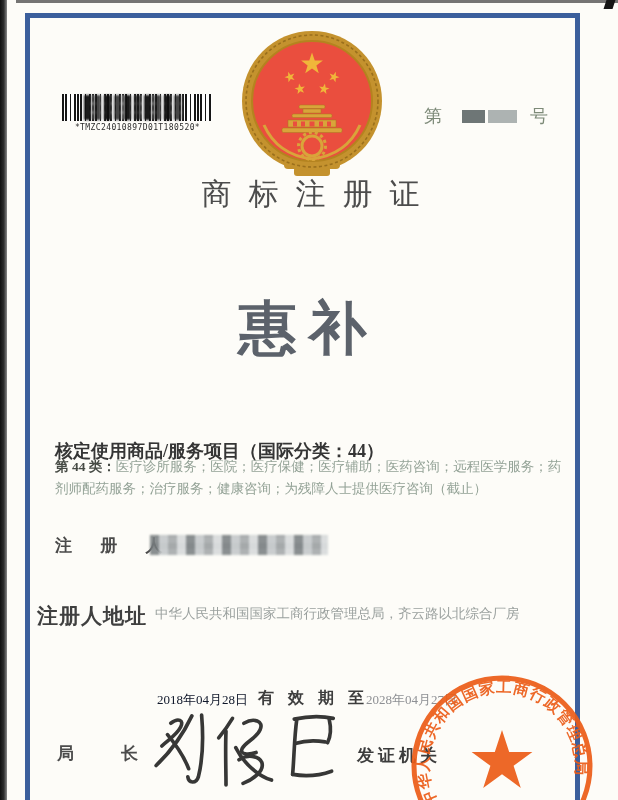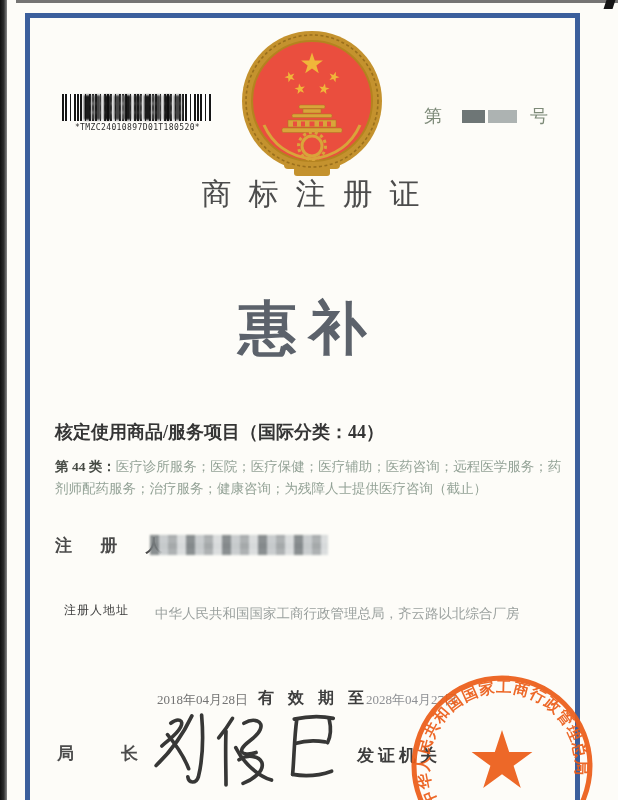--- a/index.html
+++ b/index.html
@@ -35,37 +35,37 @@
   .num-redact.b1 { left:462px; width:23px; background:#6e7676; }
   .num-redact.b2 { left:488px; width:29px; background:#adb3b2; }
   
   .title { position:absolute; left:25px; top:174px; width:555px; text-align:center;
     font-size:30px; color:#4c4c4c; letter-spacing:17px; padding-left:33px; z-index:2; }
   
   .trademark { position:absolute; left:25px; top:290px; width:555px; text-align:center;
     font-family:"Liberation Sans", sans-serif; font-weight:bold; font-size:58px;
     color:#5c626b; letter-spacing:12px; padding-left:12px; filter:blur(.4px); z-index:2; }
   
-  .sec-heading { position:absolute; left:55px; top:420px; font-size:18px; font-weight:bold; color:#353535; z-index:2; }
+  .sec-heading { position:absolute; left:55px; top:439px; font-size:18px; font-weight:bold; color:#353535; z-index:2; }
   .services { position:absolute; left:55px; top:456px; width:508px;
     font-size:13.5px; line-height:22px; color:#93a296; z-index:2; }
   .svc-label { font-weight:bold; color:#474b45; }
   
   .reg-label { position:absolute; left:55px; top:534px; font-size:17px; font-weight:600;
     color:#4a4a4a; letter-spacing:12px; z-index:2; }
   .reg-redact { position:absolute; left:150px; top:535px; width:178px; height:20px; z-index:2;
     background:repeating-linear-gradient(90deg, rgba(118,124,126,.85) 0 9px, rgba(196,200,202,.9) 9px 18px, rgba(148,153,156,.75) 18px 27px, rgba(215,218,219,.9) 27px 36px),
                repeating-linear-gradient(0deg, rgba(255,255,255,.2) 0 6px, rgba(95,100,105,.25) 6px 12px);
     filter:blur(.8px); }
   
-  .addr-label { position:absolute; left:64px; top:602px; font-size:12px; font-weight:normal; color:#3f3f3f; letter-spacing:1px; z-index:2; }
+  .addr-label { position:absolute; left:37px; top:602px; font-size:21px; font-weight:bold; color:#3f3f3f; letter-spacing:1px; z-index:2; }
   .addr-value { position:absolute; left:155px; top:605px; width:415px; font-size:13.5px; color:#9aa09e; z-index:2; }
   
   .regdate-label { position:absolute; left:53px; top:688px; font-size:16px; font-weight:bold; color:#3d3d3d; letter-spacing:5px; z-index:2; }
-  .regdate-value { position:absolute; left:157px; top:691px; font-size:13px; color:#737373; z-index:2; }
+  .regdate-value { position:absolute; left:157px; top:691px; font-size:13px; color:#0f172a; z-index:2; }
   .valid-label { position:absolute; left:258px; top:688px; font-size:16px; font-weight:bold; color:#3d3d3d; letter-spacing:5px; z-index:2; }
   .valid-value { position:absolute; left:366px; top:691px; font-size:13px; color:#8e9094; z-index:2; }
   
   .dir-1 { position:absolute; left:57px; top:742px; font-size:17px; font-weight:600; color:#4c4c4c; z-index:2; }
   .dir-2 { position:absolute; left:121px; top:742px; font-size:17px; font-weight:600; color:#4c4c4c; z-index:2; }
   .signature { position:absolute; left:148px; top:692px; width:195px; height:112px; z-index:3; }
   .issuer { position:absolute; left:357px; top:744px; font-size:17px; font-weight:600; color:#3c3c3c; letter-spacing:4px; z-index:2; }
   
   .seal { position:absolute; left:408px; top:674px; width:188px; height:188px; opacity:.92; z-index:5; }
   .seal text { font-family:"Liberation Sans", sans-serif; }

